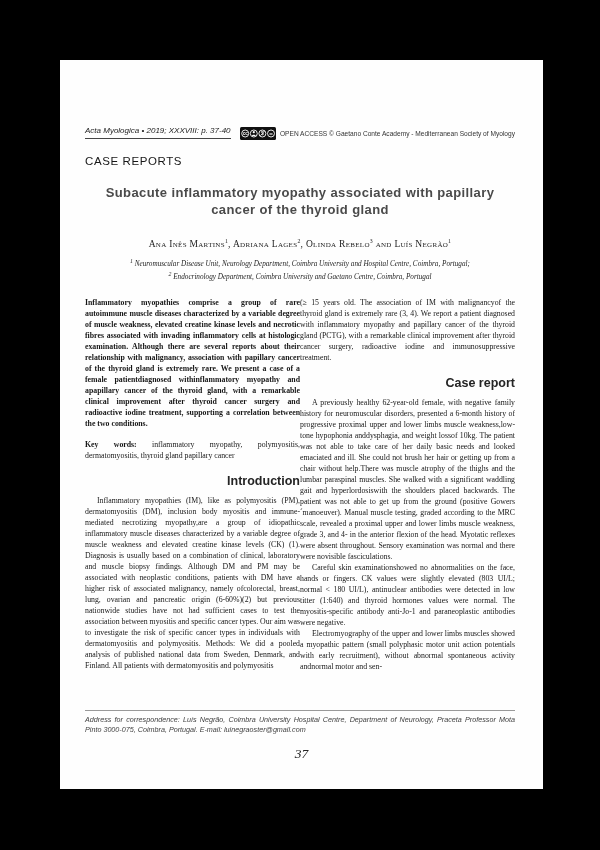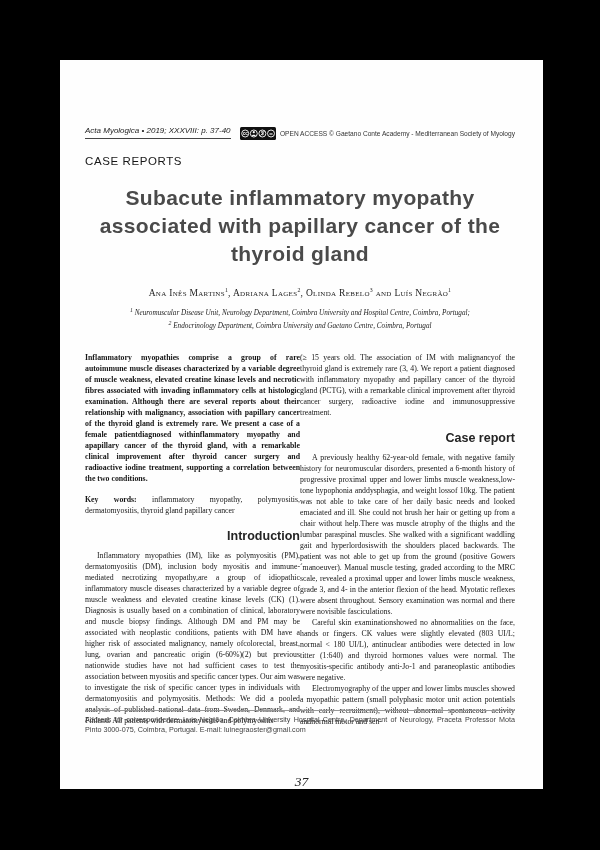--- a/index.html
+++ b/index.html
@@ -25,57 +25,56 @@
   }
   .oa-group{display:flex;align-items:center;gap:4px;margin-top:1px;}
   .oa-text{font-size:6.6px;color:#333;white-space:nowrap;}
   .section-label{
     font-family:"Liberation Sans", sans-serif;font-weight:normal;
     font-size:11.5px;letter-spacing:0.6px;color:#171717;margin-top:15px;
   }
   
   .title{
     font-family:"Liberation Sans", sans-serif;font-weight:bold;
-    font-size:21px;line-height:1.33;letter-spacing:0.4px;
+    font-size:13px;line-height:1.33;letter-spacing:0.4px;
     text-align:center;color:#4a4a4a;
     max-width:436px;margin:17px auto 0;
   }
   .authors{
     text-align:center;margin-top:19px;font-size:9.5px;color:#1d1d1d;
     font-variant:small-caps;letter-spacing:0.3px;
   }
   .authors sup,.affiliations sup{font-size:5.8px;}
   .affiliations{
     text-align:center;margin-top:8px;font-style:italic;
     font-size:7.2px;line-height:1.55;color:#1d1d1d;
   }
   
-  .columns{display:flex;margin-top:19px;height:426px;overflow:hidden;}
+  .columns{display:flex;margin-top:13px;height:426px;overflow:hidden;}
   .col{flex:1;min-width:0;font-size:7.8px;line-height:11px;text-align:justify;color:#161616;}
   .abstract{font-weight:bold;margin:0;}
   .kw{margin:10px 0 0;}
   .kw b{font-weight:bold;}
   .h2{
     font-family:"Liberation Sans", sans-serif;font-weight:bold;
     font-size:12.5px;color:#242424;margin:15px 0 8px;text-align:right;
   }
   .para{margin:0;}
   .para.indent{text-indent:12px;}
   
   .footer{
     position:absolute;left:25px;right:28px;top:650px;
     border-top:1px solid #999;padding-top:4px;
-    font-family:"Liberation Sans", sans-serif;
+    font-family:"Liberation Sans", sans-serif;font-style:italic;
     font-size:7.2px;line-height:1.45;color:#3f3f3f;text-align:justify;
   }
   .page-num{
     position:absolute;top:686px;left:0;width:100%;text-align:center;
     font-style:italic;font-size:13.5px;color:#222;
     font-family:"Liberation Serif", serif;
-    margin-top:28px;
   }
 </style>
 </head>
 <body>
 
 <div class="page">
 
   <div class="header-row">
     <span class="journal-line">Acta Myologica • 2019; XXXVIII: p. 37-40</span>
     <span class="oa-group">

